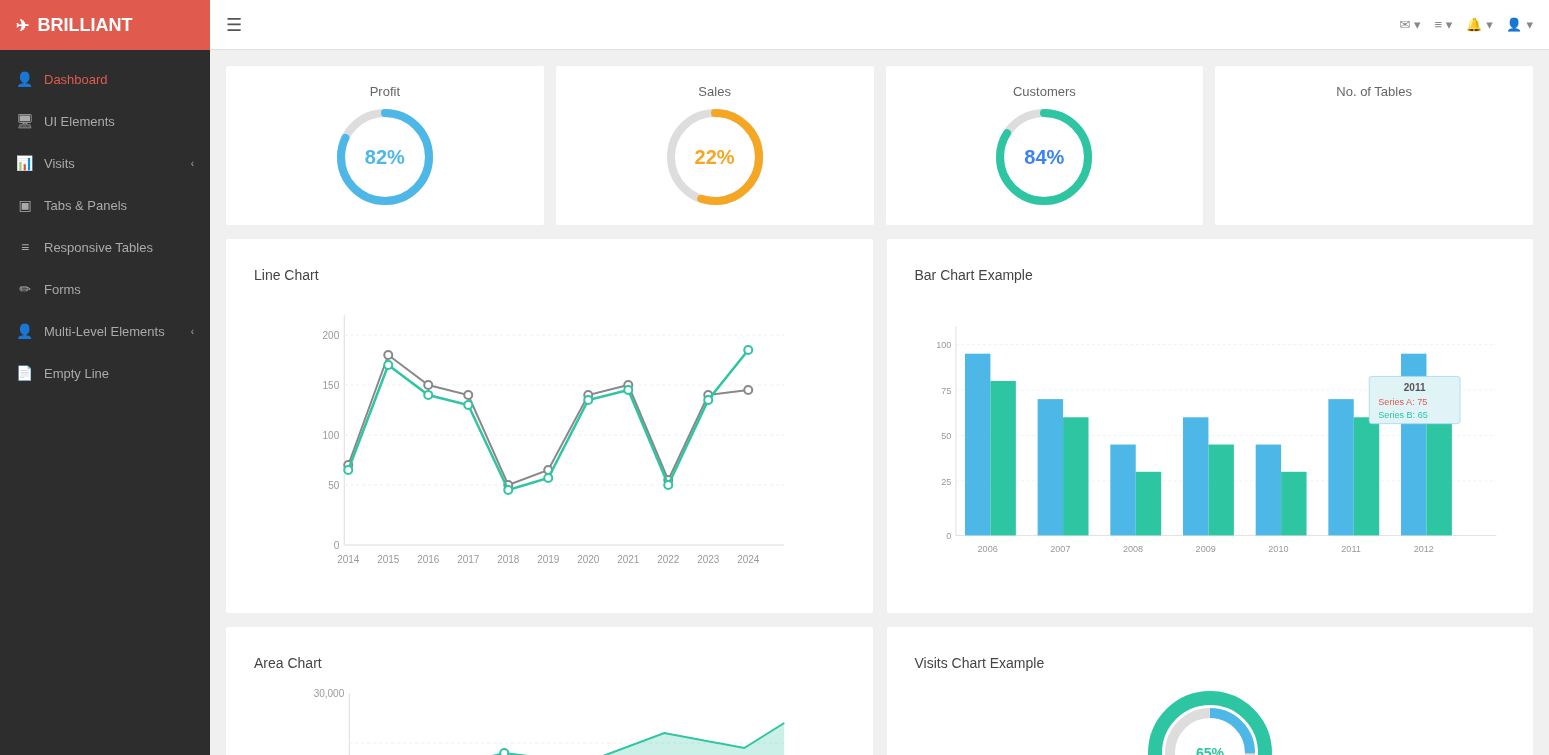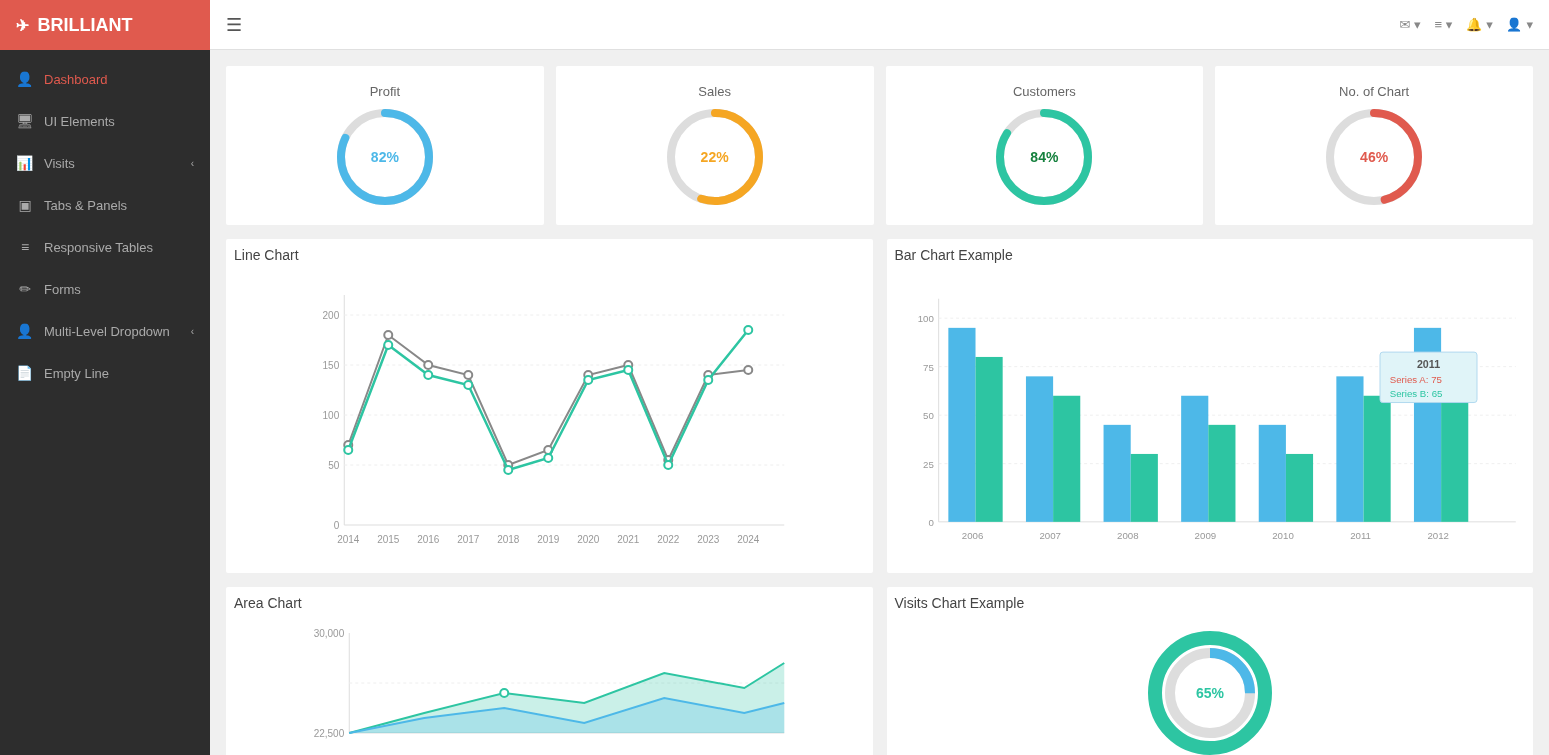--- a/index.html
+++ b/index.html
@@ -93,35 +93,35 @@
       align-items: center;
       gap: 8px;
     }
     .stat-card-title { font-size: 13px; color: #666; }
     .donut-container { position: relative; width: 100px; height: 100px; }
     .donut-container svg { width: 100px; height: 100px; }
     .donut-center {
       position: absolute;
       top: 50%; left: 50%;
       transform: translate(-50%, -50%);
-      font-size: 14px;
+      font-size: 20px;
       font-weight: bold;
     }
 
     
     .charts-row {
       display: grid;
       grid-template-columns: 1fr 1fr;
       gap: 14px;
       margin-bottom: 14px;
     }
     .chart-card {
       background: #fff;
       border-radius: 2px;
-      padding: 8px;
+      padding: 28px;
     }
     .chart-title { font-size: 14px; color: #444; margin-bottom: 12px; font-weight: 500; }
 
     
     .line-chart-wrap { width: 100%; height: 290px; position: relative; }
 
     
     .bar-chart-wrap { width: 100%; height: 290px; position: relative; }
 
     
@@ -166,21 +166,21 @@
       <span>Responsive Tables</span>
 
     </div>
       <div class="nav-item">
       <span class="nav-icon">✏</span>
       <span>Forms</span>
 
     </div>
       <div class="nav-item">
       <span class="nav-icon">👤</span>
-      <span>Multi-Level Dropdown</span>
+      <span>Multi-Level Elements</span>
       <span class="chevron">‹</span>
     </div>
       <div class="nav-item">
       <span class="nav-icon">📄</span>
       <span>Empty Line</span>
 
     </div>
     </nav>
 </div>
 
@@ -219,32 +219,25 @@
         <div class="donut-center" style="color:#f5a623">22%</div>
       </div>
     </div>
         <div class="stat-card">
       <div class="stat-card-title">Customers</div>
       <div class="donut-container">
         <svg viewBox="0 0 100 100" width="100" height="100">
           <circle cx="50" cy="50" r="44" fill="none" stroke="#ddd" stroke-width="8"></circle>
           <circle cx="50" cy="50" r="44" fill="none" stroke="#2dc5a2" stroke-width="8" stroke-dasharray="232.2 276.5" stroke-linecap="round" transform="rotate(-90 50 50)"></circle>
         </svg>
-        <div class="donut-center" style="color:#15803d">84%</div>
+        <div class="donut-center" style="color:#3b82f6">84%</div>
       </div>
     </div>
         <div class="stat-card">
-      <div class="stat-card-title">No. of Chart</div>
-      <div class="donut-container">
-        <svg viewBox="0 0 100 100" width="100" height="100">
-          <circle cx="50" cy="50" r="44" fill="none" stroke="#ddd" stroke-width="8"></circle>
-          <circle cx="50" cy="50" r="44" fill="none" stroke="#e05a4e" stroke-width="8" stroke-dasharray="127.2 276.5" stroke-linecap="round" transform="rotate(-90 50 50)"></circle>
-        </svg>
-        <div class="donut-center" style="color:#e05a4e">46%</div>
-      </div>
+      <div class="stat-card-title">No. of Tables</div>
     </div>
       </div>
 
     <div class="charts-row">
 
       <div class="chart-card">
         <div class="chart-title">Line Chart</div>
         <div class="line-chart-wrap">
           <svg id="line-chart-svg" width="100%" height="290" viewBox="0 0 490 290">
 

